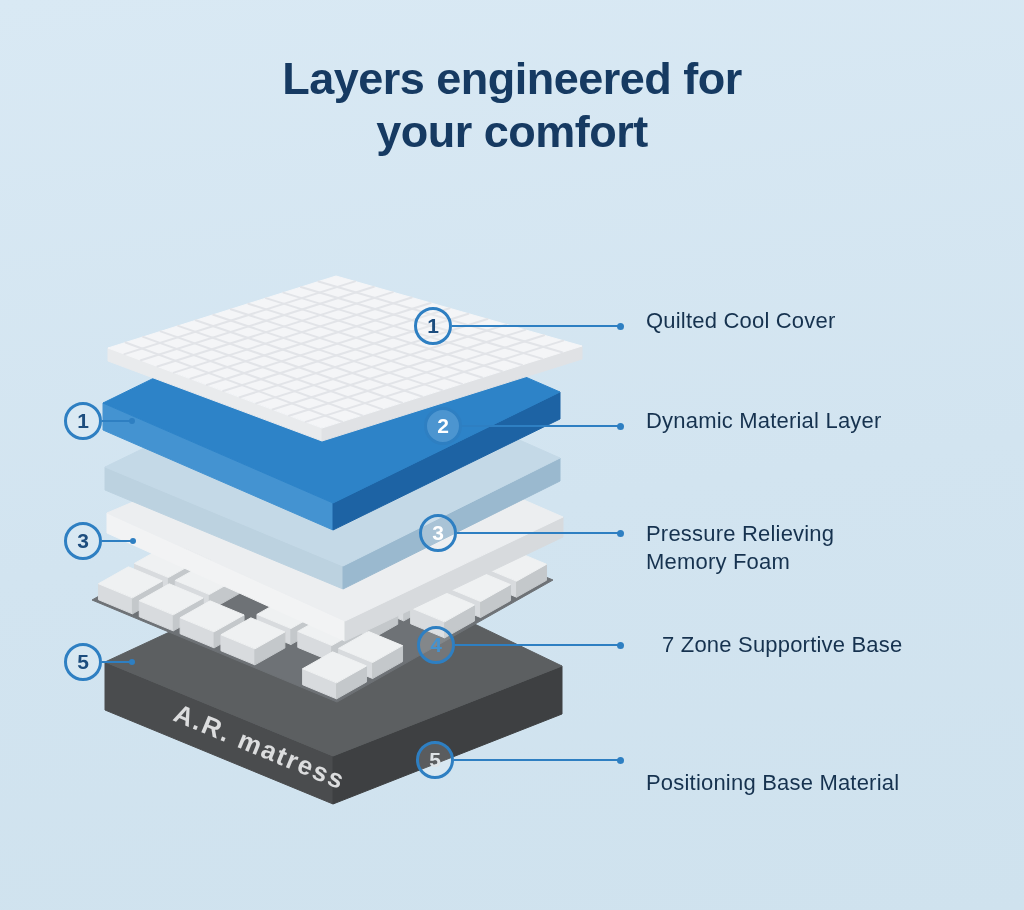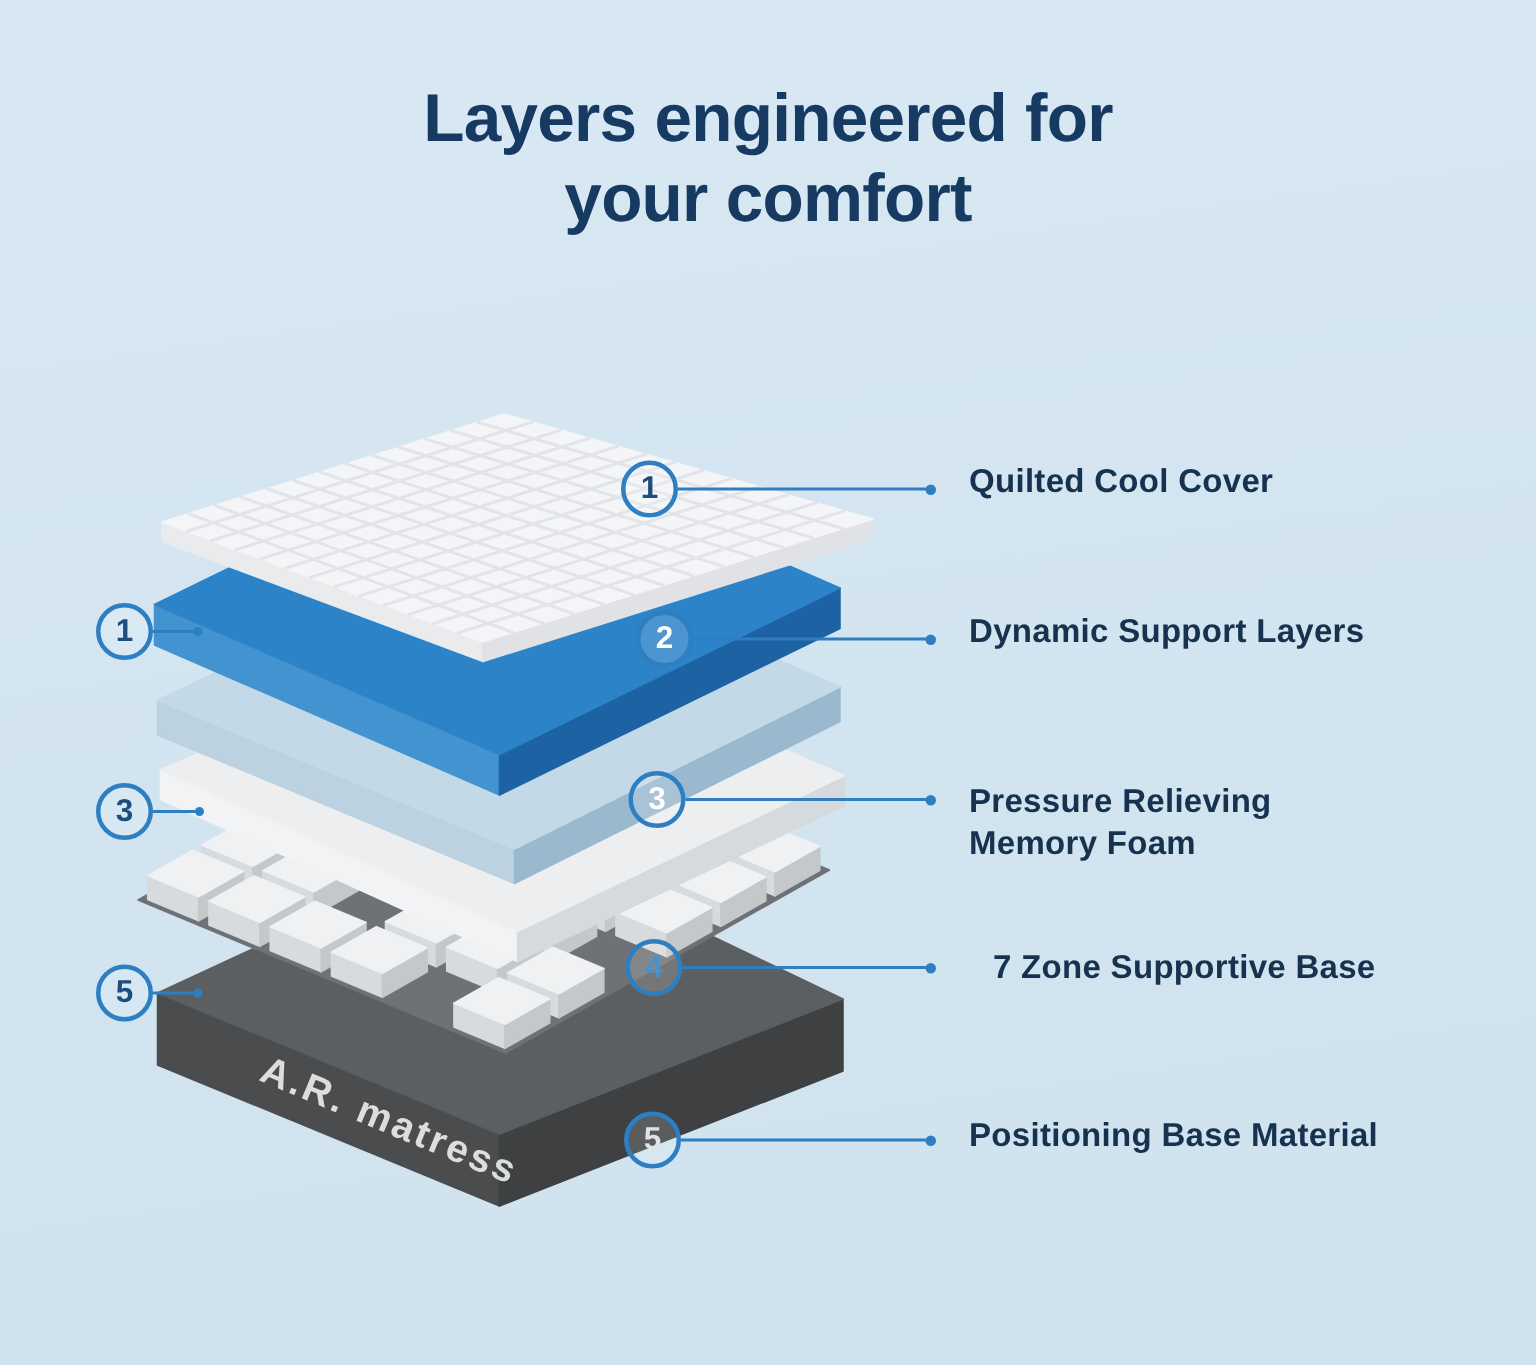--- a/index.html
+++ b/index.html
@@ -22,21 +22,21 @@
     font-size:21px;font-weight:700;
   }
   .line{position:absolute;height:2px;background:#2e7fc2;}
   .line::after{
     content:"";position:absolute;right:-4px;top:-2.5px;
     width:7px;height:7px;border-radius:50%;background:#2e7fc2;
   }
   .line.short::after{width:6px;height:6px;top:-2px;right:-3px;}
   .label{
     position:absolute;transform:translateY(-50%);
-    font-size:22px;font-weight:700;color:#16324f;
+    font-size:22px;font-weight:400;color:#16324f;
     white-space:pre-line;line-height:1.27;letter-spacing:0.2px;
   }
   .n-navy{color:#1d4d7e;}
   .n-white{color:#ffffff;}
   .n-blue{color:#4592cf;}
   .n-pale{color:#dfe3e6;}
 </style>
 </head>
 <body>
 
@@ -202,35 +202,35 @@
 
   <div>
     <div class="badge n-navy" style="left:414px;top:307px">1</div>
     <div class="line" style="left:452px;top:325px;width:168px"></div>
     <div class="label" style="left:646px;top:321px">Quilted Cool Cover</div>
   </div>
 
   <div>
     <div class="badge n-white" style="left:424px;top:407px">2</div>
     <div class="line" style="left:462px;top:425px;width:158px"></div>
-    <div class="label" style="left:646px;top:421px">Dynamic Support Layers</div>
+    <div class="label" style="left:646px;top:421px">Dynamic Material Layer</div>
   </div>
 
   <div>
     <div class="badge n-white" style="left:419px;top:514px">3</div>
     <div class="line" style="left:457px;top:532px;width:163px"></div>
     <div class="label" style="left:646px;top:548px">Pressure Relieving
 Memory Foam</div>
   </div>
 
   <div>
     <div class="badge n-blue" style="left:417px;top:626px">4</div>
     <div class="line" style="left:455px;top:644px;width:165px"></div>
     <div class="label" style="left:662px;top:645px">7 Zone Supportive Base</div>
   </div>
 
   <div>
     <div class="badge n-pale" style="left:416px;top:741px">5</div>
     <div class="line" style="left:454px;top:759px;width:166px"></div>
-    <div class="label" style="left:646px;top:757px">Positioning Base Material</div>
+    <div class="label" style="left:646px;top:783px">Positioning Base Material</div>
   </div>
 
 </div>
 
 </body></html>

